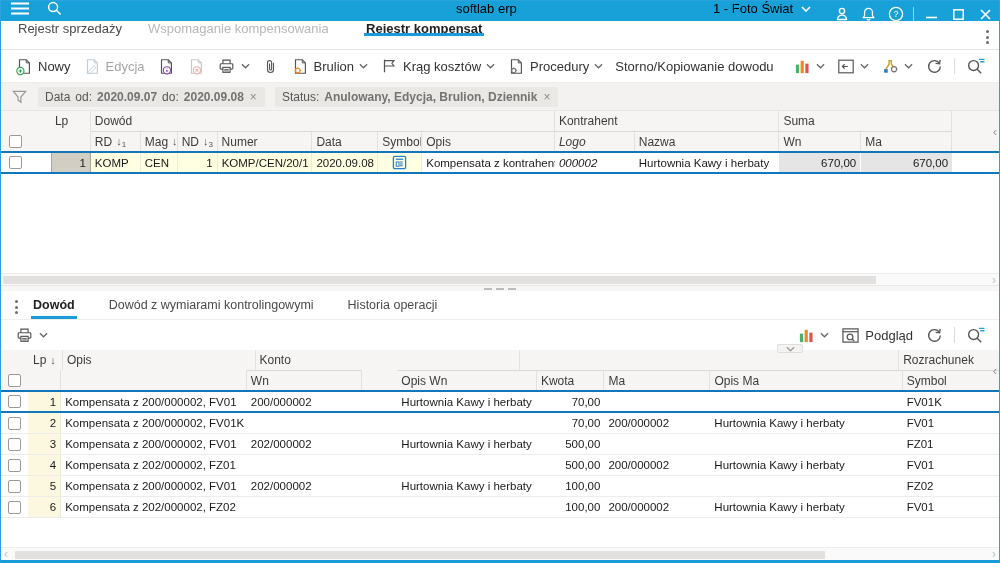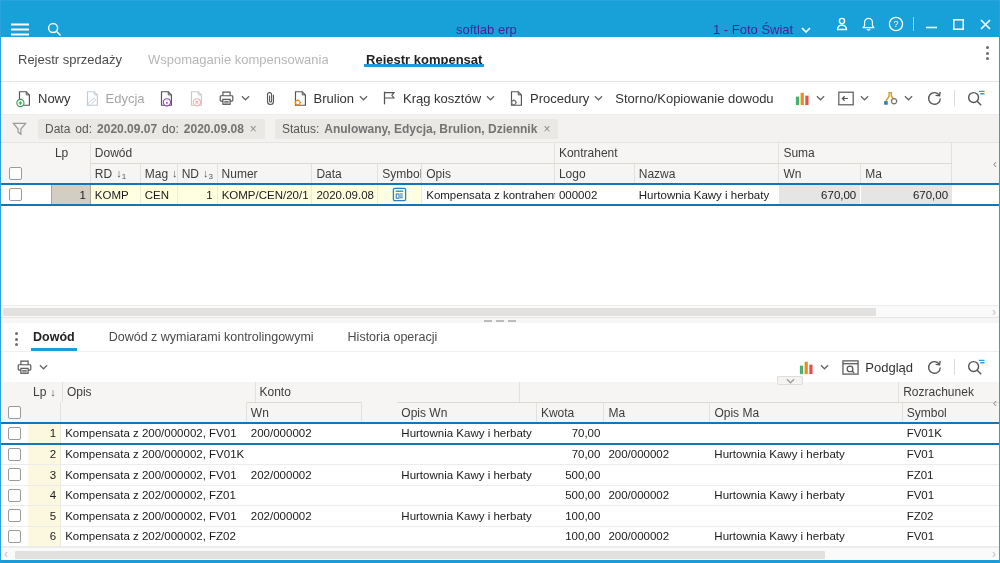--- a/index.html
+++ b/index.html
@@ -2,33 +2,33 @@
 <html><head>
 <meta charset="utf-8">
 <style>
   * { box-sizing: border-box; margin: 0; padding: 0; }
   body { width: 1000px; height: 563px; overflow: hidden;
          font-family: "Liberation Sans", "DejaVu Sans", sans-serif; background: #fff; }
   .window { width: 1000px; height: 563px; display: flex; flex-direction: column;
             border: 1px solid #2aa3dc; border-bottom: 3px solid #1b9cd8; background: #fff; }
 
   
-  .titlebar { position: relative; height: 36px; background: #18a0d8; color: #4c1d95;
-              display: flex; align-items: flex-end; flex: none; }
+  .titlebar { position: relative; height: 20px; background: #18a0d8; color: #000000;
+              display: flex; align-items: flex-start; flex: none; }
   .tb-left { display: flex; align-items: center; gap: 18px; padding-left: 10px; }
   .iconbtn { display: flex; align-items: center; justify-content: center; cursor: pointer; }
   .appname { position: absolute; left: 455px; font-size: 13px; }
   .company { position: absolute; left: 712px; display: flex; align-items: center; gap: 8px;
              font-size: 13px; cursor: pointer; }
   .tb-right { position: absolute; right: 0; display: flex; align-items: center; height: 26px; }
   .tb-right .iconbtn { width: 27px; height: 26px; }
   .tb-divider { width: 1px; height: 14px; background: rgba(255,255,255,.55); margin: 0 4px; }
 
   
-  .tabbar { position: relative; height: 45px; display: flex; align-items: center;
+  .tabbar { position: relative; height: 29px; display: flex; align-items: flex-start;
             border-bottom: 1px solid #e4e4e4; flex: none; background: #fff; }
   .tab { display: flex; align-items: center; margin-left: 15px; padding: 0 2px;
          font-size: 13px; color: #4a4a4a; position: relative; cursor: pointer; white-space: nowrap; }
   .tab.faded { color: #b7b7b7; max-width: 182px; overflow: hidden; margin-left: 22px; }
   .tab.active { color: #222; font-weight: bold; margin-left: 36px; }
   .tab.active::after { content: ""; position: absolute; left: 0; right: 0; bottom: 0;
                        height: 3px; background: #1b9cd8; }
   .tab-kebab { position: absolute; right: 8px; top: 7px; }
 
   .kebab { display: inline-flex; flex-direction: column; gap: 2.5px; padding: 2px; cursor: pointer; }
@@ -68,21 +68,21 @@
   
   .grid-top { flex: none; height: 174px; display: flex; flex-direction: column; position: relative; }
   .ghead { background: #f6f5f3; position: relative; }
   .grow { display: flex; height: 20px; }
   .grow .cell { border-right: 1px solid #e3e1dc; }
   .grow .bt { border-top: 1px solid #dcd9d4; }
   
   .c-check{width:30px; justify-content:center;} .c-ind{width:20px;} .c-lp{width:40px;}
   .c-rd{width:50px;} .c-mag{width:37px;} .c-nd{width:40px;} .c-numer{width:95px;}
   .c-data{width:66px;} .c-status{width:44px; justify-content:center;} .c-opis{width:133px;}
-  .c-logo{width:80px;} .c-nazwa{width:145px;} .c-wn{width:82px;} .c-ma{width:91px;}
+  .c-logo{width:80px;font-style:italic;} .c-nazwa{width:145px;} .c-wn{width:82px;} .c-ma{width:91px;}
   .c-osoba{width:47px; border-right:none !important;margin-top:28px;}
   .g-dowod{width:465px;} .g-kontr{width:225px;} .g-suma{width:173px;}
 
   .trow { display: flex; height: 23px; border-top: 2px solid #1277b8; border-bottom: 2px solid #1277b8;
           background: #fff; font-size: 11.5px; color: #1a1a1a; cursor: pointer; }
   .trow .cell { height: 100%; }
   .bg-cream { background: #ffffe2; border-right: 1px solid #eeead8; }
   .bg-lp { background: #d2cec4; border-right: 1px solid #aaa69b; border-left: 1px solid #aaa69b; }
   .bg-suma { background: #e5e5e5; text-align: right; }
   .trow .c-wn { border-right: 1px solid #fff; }

